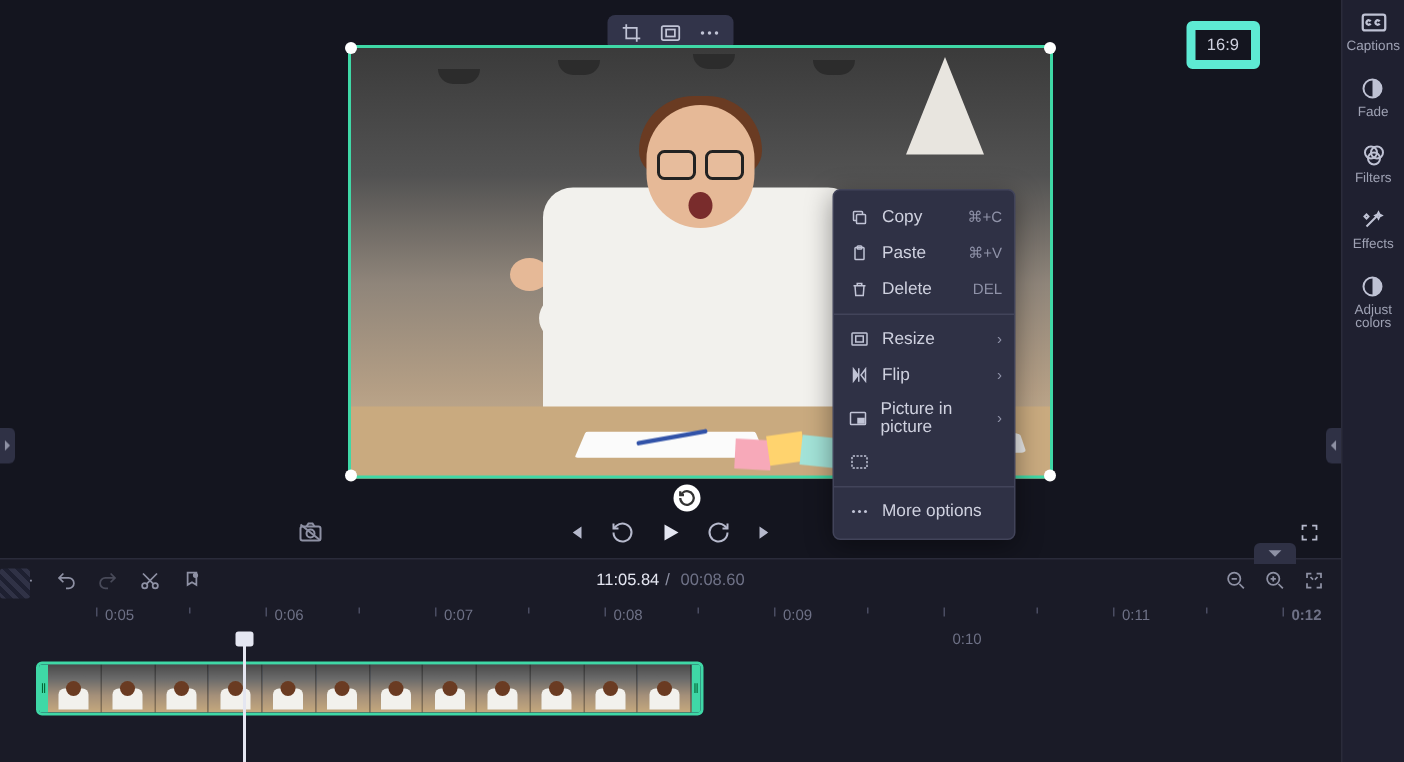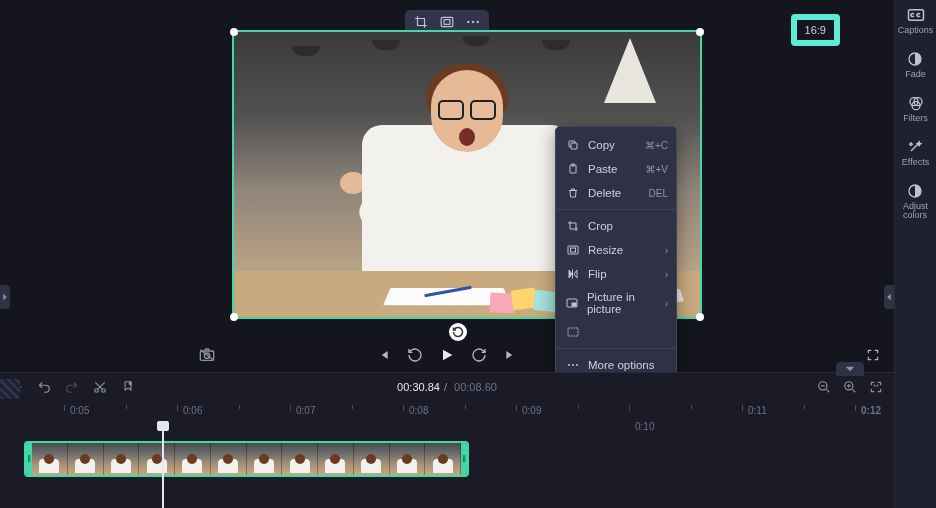--- a/index.html
+++ b/index.html
@@ -25,21 +25,21 @@
     align-items: center;
     padding-top: 6px;
     gap: 14px;
     border-left: 1px solid #2a2b3a;
   }
   .right-sidebar .item {
     display: flex; flex-direction: column; align-items: center;
     cursor: pointer;
     gap: 2px;
   }
-  .right-sidebar .item span.lbl { font-size: 9px; color: #9fa2b4; line-height:1.1;}
+  .right-sidebar .item span.lbl { font-size: 9px; color: #9fa2b4; text-align:center; line-height:1.1;}
   .rs-icon { width:18px; height:18px; display:flex; align-items:center; justify-content:center; color:#bfc2d4;}
 
   
   .preview-area {
     position: absolute;
     left: 0; top: 0;
     width: 894px;
     height: 372px;
     background: #14151f;
   }
@@ -355,28 +355,20 @@
         <svg width="12" height="12" viewBox="0 0 24 24" fill="none" stroke="currentColor" stroke-width="2">
           <path d="M4 7h16M9 7V4h6v3M6 7l1 13h10l1-13"></path>
         </svg>
       </span>
     <span>Delete</span>
     <span class="ctx-sub">DEL</span>
   </div>
   <div class="ctx-sep"></div>
   <div class="ctx-item">
     <span class="ctx-icon">
-        <svg width="12" height="12" viewBox="0 0 24 24" fill="none" stroke="currentColor" stroke-width="2">
-          <path d="M6 2v16h16M2 6h16v16"></path>
-        </svg>
-      </span>
-    <span>Crop</span>
-  </div>
-  <div class="ctx-item">
-    <span class="ctx-icon">
         <svg width="12" height="10" viewBox="0 0 24 20" fill="none" stroke="currentColor" stroke-width="2">
           <rect x="2" y="2" width="20" height="16" rx="1"></rect>
           <rect x="7" y="6" width="10" height="8"></rect>
         </svg>
       </span>
     <span>Resize</span>
     <span class="ctx-sub">›</span>
   </div>
   <div class="ctx-item">
     <span class="ctx-icon">
@@ -509,21 +501,21 @@
         </svg>
       </div>
     <div class="tbtn">
         <svg width="14" height="14" viewBox="0 0 24 24" fill="none" stroke="currentColor" stroke-width="2">
           <path d="M7 3h10v14l-5-3-5 3z"></path>
           <circle cx="16" cy="6" r="2" fill="currentColor"></circle>
         </svg>
       </div>
 
     <div class="tl-time">
-      <span class="cur">00:30.84</span>/
+      <span class="cur">11:05.84</span>/
       <span style="margin-left:4px; color:#6e7186;">00:08.60</span>
     </div>
 
     <div class="tl-right">
       <div class="tbtn">
           <svg width="14" height="14" viewBox="0 0 24 24" fill="none" stroke="currentColor" stroke-width="2">
             <circle cx="10" cy="10" r="7"></circle>
             <path d="M21 21l-5-5M7 10h6"></path>
           </svg>
         </div>

